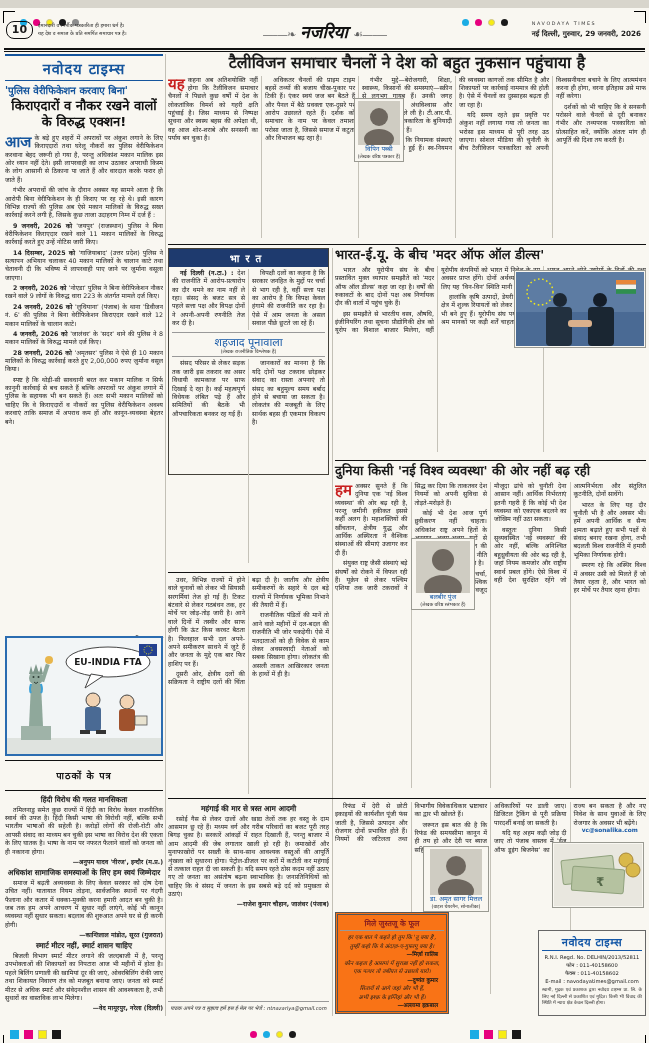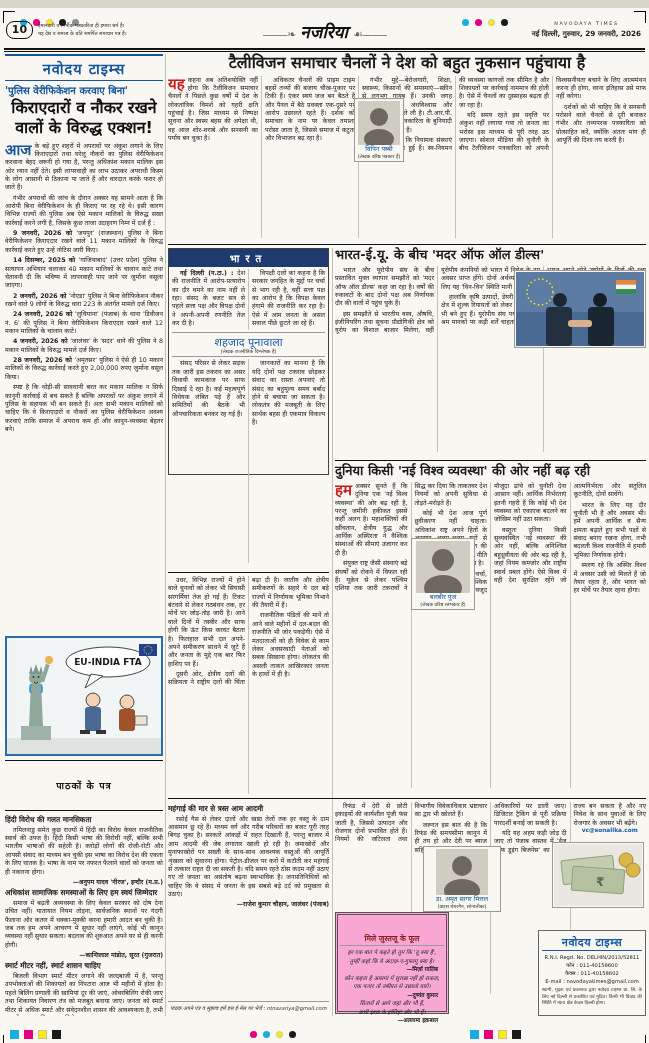--- a/index.html
+++ b/index.html
@@ -20,65 +20,65 @@
   .blk{background:#1a1a1a}.gry{background:#8c8c8c}
   
   .pagenum{position:absolute;left:6px;top:13px;width:27px;height:18px;border:1.5px solid #111;
            border-radius:8px;text-align:center;font-weight:700;font-size:11px;line-height:15px}
   .tagline{position:absolute;left:38px;top:14px;width:210px;font-size:5px;line-height:1.55;color:#222}
   .masthead-wrap{position:absolute;left:0;right:0;top:12px;text-align:center}
   .masthead{font-family:Liberation Serif, serif;font-style:italic;font-weight:700;font-size:17px;color:#111}
   .flourish{color:#666;font-size:11px;letter-spacing:-1px}
   .flourish.l::after{content:"—–—❧"}
   .flourish.r::before{content:"☙—–—"}
-  .dateline-wrap{position:absolute;right:8px;top:13px;text-align:center}
+  .dateline-wrap{position:absolute;right:8px;top:13px;text-align:left}
   .brand-en{font-size:4.8px;letter-spacing:1.6px;color:#333}
   .dateline{font-size:7.2px;font-weight:700;margin-top:2px}
   .hrule{position:absolute;background:#111}
   .vrule{position:absolute;width:1px;background:#c3c0b6}
   
   .body{font-size:6.3px;line-height:1.33;text-align:justify;overflow:hidden;color:#1d1d1d}
   .body p{margin:0 0 2px;text-indent:8px}
   .body p.lead{text-indent:0}
   .cols{column-gap:7px;column-rule:0.5px solid #c5c2b8}
   .c2{column-count:2}.c3{column-count:3}.c4{column-count:4}.c5{column-count:5}
   .dc{float:left;font-weight:700;font-size:15px;line-height:.95;margin:1px 3px 0 0;color:#c8201f}
   .dc-blue{color:#15559d}
   .sig{text-align:right;font-weight:700;font-size:6.2px;margin-top:2px}
   
   .ed-logo{border-top:2px solid #15559d;border-bottom:1px solid #15559d;color:#15559d;
            text-align:center;font-weight:700;font-size:14.5px;padding:2px 0;letter-spacing:1px}
   .ed-h1{color:#15559d;font-weight:700;font-size:10px;margin-top:4px;line-height:1.25}
-  .ed-h2{color:#111;font-weight:700;font-size:16px;text-align:center;line-height:1.25;margin-bottom:4px}
+  .ed-h2{color:#111;font-weight:700;font-size:13px;text-align:center;line-height:1.25;margin-bottom:4px}
   
   .tv-hl{font-size:16px;font-weight:700;text-align:center;line-height:1.1;margin-bottom:4px}
   .eu-hl{font-size:13px;font-weight:700;line-height:1.15;margin-bottom:3px}
   .wd-hl{font-size:13px;font-weight:700;line-height:1.15;margin-bottom:3px}
   .itc-hl{font-size:10.3px;font-weight:700;text-align:center;line-height:1.2;margin-bottom:3px}
   
   .pbox{position:absolute;background:#f9f7f1;border:0.5px solid #9a9a92;text-align:center;padding:2px;z-index:4}
   .pname{color:#1558a7;font-weight:400;font-size:6.4px;margin-top:1px;line-height:1.2}
   .pnote{font-size:4.8px;color:#333;line-height:1.2}
   .pbox svg{display:block;margin:0 auto}
   
   .bh-box{border:1px solid #44413a;background:#f9f7f1}
   .bh-head{background:#1e3a6e;color:#fff;text-align:center;font-weight:700;font-size:10px;
            letter-spacing:6px;padding:2px 0}
   .credit{column-span:all;text-align:center;border-top:0.5px solid #999;border-bottom:0.5px solid #999;
           padding:2px 0;margin:2px 0}
   .credit .pname{font-size:11px}
   
   .lt-head{border-top:1.5px solid #111;border-bottom:1.5px solid #111;text-align:center;
-           font-weight:700;font-size:9.5px;letter-spacing:1px;padding:18px 0;margin-bottom:2px}
-  .letter h4{font-size:7.3px;font-weight:700;text-align:left;margin:3px 0 1px;line-height:1.2}
+           font-weight:700;font-size:9.5px;letter-spacing:1px;padding:8px 0;margin-bottom:2px}
+  .letter h4{font-size:7.3px;font-weight:700;text-align:center;margin:3px 0 1px;line-height:1.2}
   .letter p{margin:0 0 1px;text-indent:8px}
   .lt-note{font-size:5.2px;font-style:italic;text-align:center;border-top:0.5px solid #999;
            margin-top:3px;padding-top:2px;color:#333}
   
-  .poetry{position:absolute;border:3px double #555;background:#f9a8d4;padding:18px 2px;z-index:5;text-align:center}
+  .poetry{position:absolute;border:3px double #555;background:#f97316;padding:3px 2px;z-index:5;text-align:center}
   .poetry .title{font-weight:700;font-size:7.6px;color:#8a1f1f;border-bottom:0.5px solid #999;
                  padding-bottom:2px;margin-bottom:2px}
   .poetry .pline{font-size:5.7px;font-style:italic;line-height:1.5}
   .poetry .pline.attr{text-align:right;font-weight:700;padding-right:6px;font-style:normal}
   
   .infobox{position:absolute;border:1px solid #666;background:#f9f7f1;padding:3px;text-align:center;z-index:5}
   .infobox .logo{color:#1558a7;font-weight:700;font-size:11px;letter-spacing:.5px;border-bottom:1px solid #1558a7;
                  padding-bottom:1px;margin-bottom:2px}
   .infobox .pline{font-size:5.2px;line-height:1.55}
   .infobox .fine{font-size:4.6px;text-align:justify;color:#333;margin-top:2px;line-height:1.4}
@@ -331,21 +331,21 @@
 
   <section class="abs" style="left:335px;top:794px;width:311px;height:214px">
     <div class="body cols c4" style="height:192px">
       <div>
           <p>रिफंड में देरी से छोटी इकाइयों की कार्यशील पूंजी फंस जाती है, जिससे उत्पादन और रोजगार दोनों प्रभावित होते हैं। नियमों की जटिलता तथा विभागीय विवेकाधिकार भ्रष्टाचार का द्वार भी खोलते हैं।</p>
           <p>जरूरत इस बात की है कि रिफंड की समयसीमा कानून में ही तय हो और देरी पर ब्याज सहित भुगतान की जवाबदेही अधिकारियों पर डाली जाए। डिजिटल ट्रैकिंग से पूरी प्रक्रिया पारदर्शी बनाई जा सकती है।</p>
           <p>यदि यह अहम कड़ी जोड़ दी जाए तो पंजाब वास्तव में 'ईज ऑफ डूइंग बिजनेस' का आदर्श राज्य बन सकता है और नए निवेश के साथ युवाओं के लिए रोजगार के अवसर भी बढ़ेंगे।</p>
         </div>
       <div class="email-line">vc@sonalika.com</div>
     </div>
-    <div class="pbox" style="left:88px;top:44px;width:78px">
+    <div class="pbox" style="left:88px;top:44px;width:66px">
       <svg width="52" height="46" viewBox="0 0 52 46">
         <rect width="52" height="46" fill="#cfccc2"></rect>
         <circle cx="26" cy="17" r="10" fill="#6e675f"></circle>
         <ellipse cx="26" cy="42" rx="18" ry="12" fill="#6e675f"></ellipse>
       </svg>
       <div class="pname">डा. अमृत सागर मित्तल</div>
       <div class="pnote">(वाइस चेयरमैन, सोनालीका)</div>
     </div>
     <div class="pbox" style="right:2px;top:40px;width:92px;padding:1px">
       <svg width="88" height="62" viewBox="0 0 88 62">

